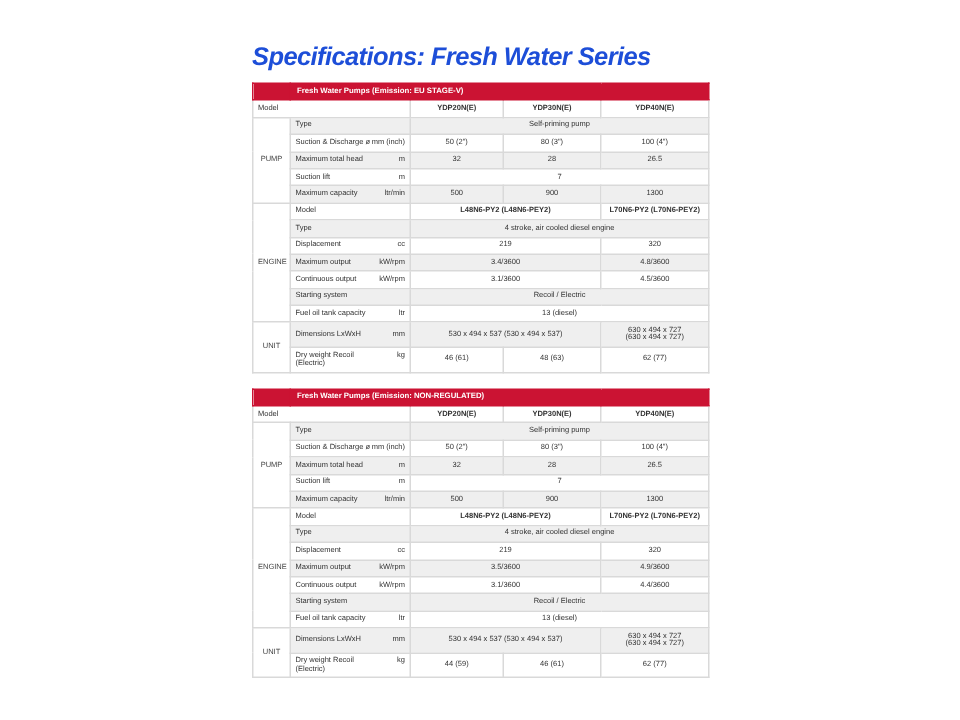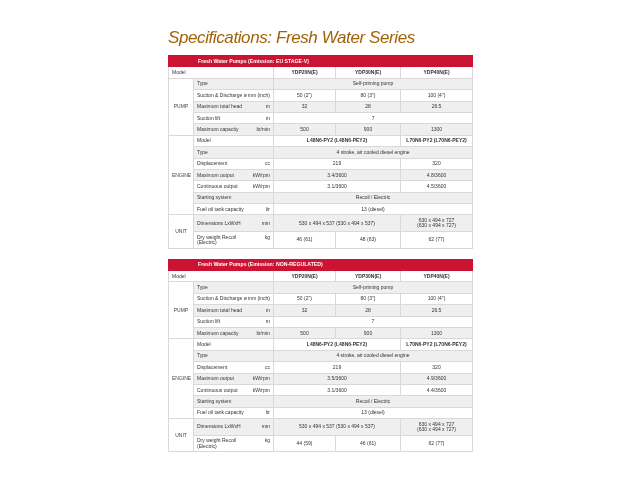--- a/index.html
+++ b/index.html
@@ -3,21 +3,21 @@
 <meta charset="utf-8">
 <style>
   html,body{margin:0;padding:0;}
   body{
     width:640px;height:480px;background:#ffffff;position:relative;
     font-family:"Liberation Sans",sans-serif;color:#333;
     overflow:hidden;
   }
   .sheet{position:absolute;left:168px;top:28px;width:304px;}
   .title{
-    font-size:17px;font-weight:normal;font-style:italic;color:#a16207;
+    font-size:17px;font-weight:bold;font-style:italic;color:#1d4ed8;
     letter-spacing:-0.4px;margin:0 0 7px 0;white-space:nowrap;
   }
   table.spec{
     border-collapse:collapse;table-layout:fixed;width:304px;
     margin:0 0 10px 0;
   }
   col.c-cat{width:25px;}
   col.c-attr{width:80px;}
   col.c-d1{width:62px;}
   col.c-d2{width:65px;}

